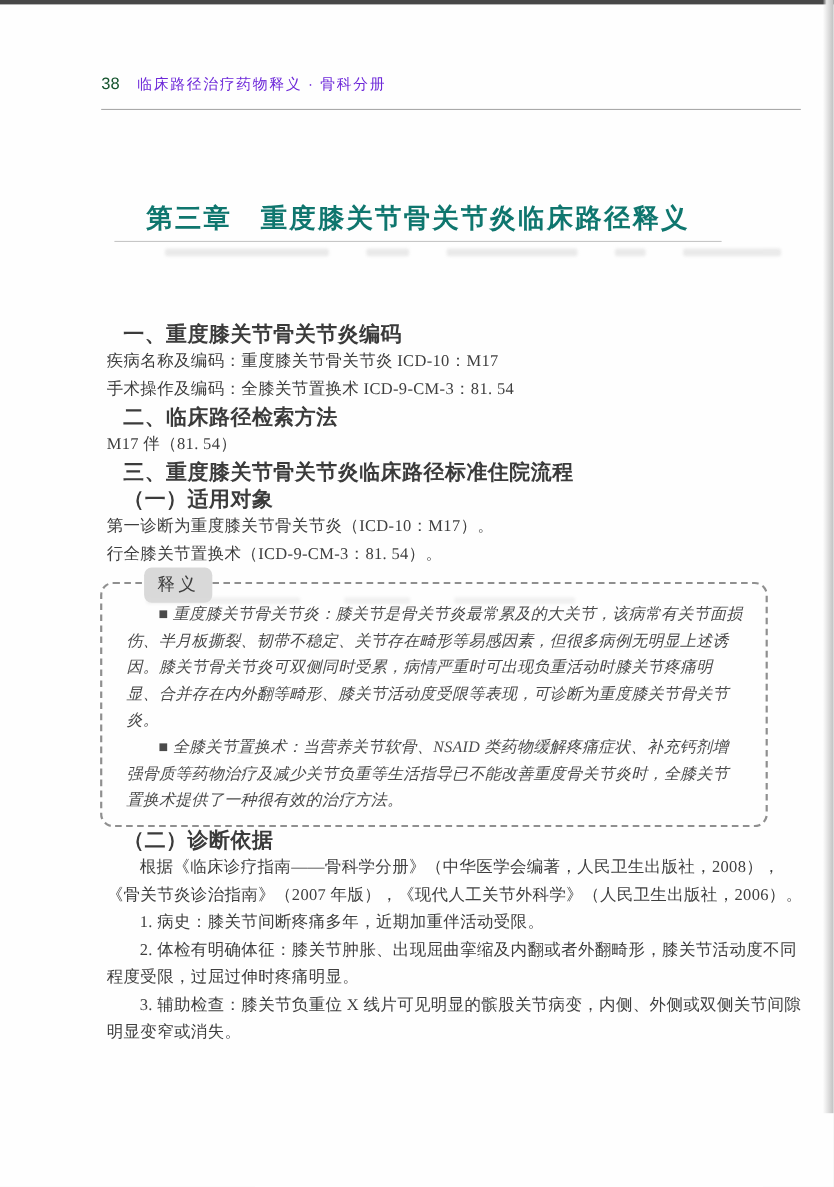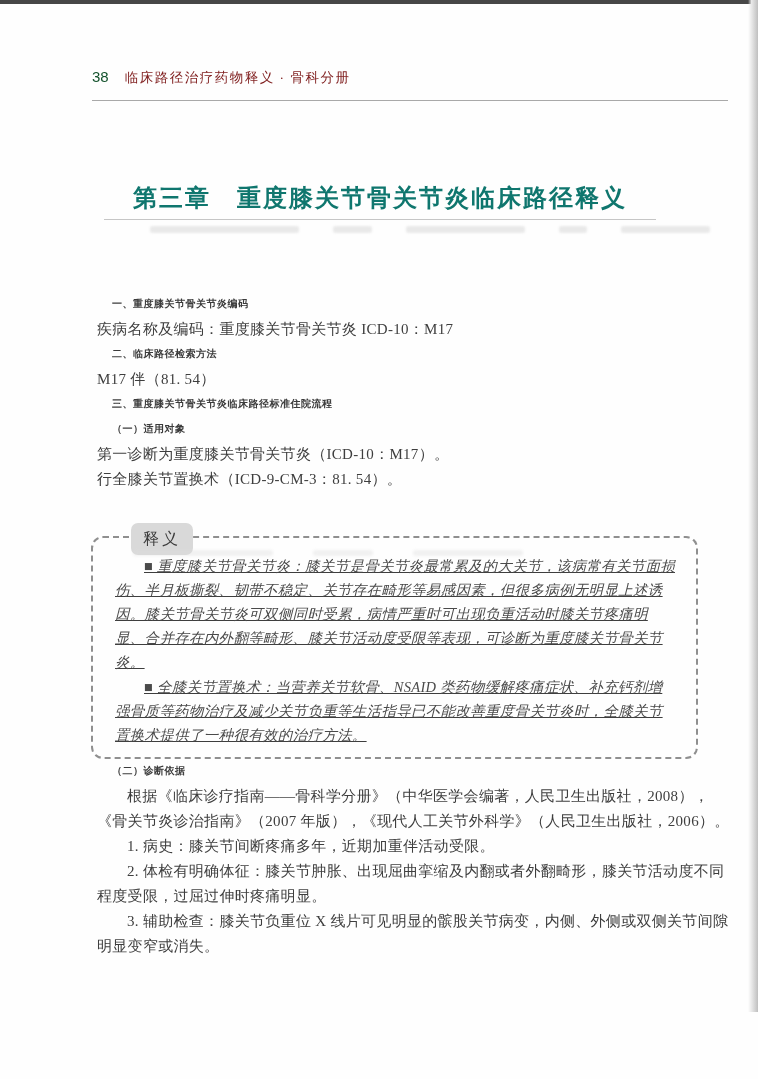--- a/index.html
+++ b/index.html
@@ -14,52 +14,51 @@
     position:absolute; top:0; right:0; width:10px; height:1012px;
     background:linear-gradient(to left,#bfbfbf,#e9e9e9 65%,rgba(255,255,255,0));
   }
   .running-header {
     position:absolute; top:68px; left:92px; width:636px;
     border-bottom:1px solid #a9a9a9; padding-bottom:13px;
     font-family:"Liberation Sans","DejaVu Sans",sans-serif;
     display:flex; align-items:baseline;
   }
   .page-number { color:#14532d; font-size:15px; margin-right:16px; }
-  .running-title { color:#7f1d1d; font-size:13.5px; letter-spacing:1.5px;font-family:Liberation Serif, serif; }
+  .running-title { color:#6d28d9; font-size:13.5px; letter-spacing:1.5px; }
 
   .chapter-title {
     position:absolute; top:182px; left:60px; width:640px;
     text-align:center; font-size:24px; font-weight:bold; color:#0f766e;
     letter-spacing:2px;
   }
   .title-rule { position:absolute; top:219px; left:104px; width:552px; border-top:1px solid #c6c6c6; }
   .ghost-row {
     position:absolute; top:226px; left:150px; width:560px; height:9px;
     display:flex; gap:34px; filter:blur(1.3px); opacity:.55;
   }
   .ghost-row i { display:block; height:7px; background:#d9d9d9; border-radius:2px; }
   .g1{width:150px}.g2{width:40px}.g3{width:120px}.g4{width:28px}.g5{width:90px}
 
   .content {
     position:absolute; top:292px; left:97px; width:640px;
     font-size:15px; line-height:25px; letter-spacing:0.3px;
   }
   .content p { margin:0; }
   .sec-h {
-    font-family:Liberation Mono, monospace;
-    font-weight:bold; font-size:10px; color:#3b3b3b; padding-left:15px;
+    font-family:Liberation Sans, sans-serif;
+    font-weight:bold; font-size:19px; color:#3b3b3b; padding-left:15px;
     letter-spacing:0.5px;
   }
   .indent { text-indent:2em; }
 
   .shiyi-box {
-    position:relative; margin-top:44px; margin-left:-6px; width:561px;
+    position:relative; margin-top:12px; margin-left:-6px; width:561px;
     border:2px dashed #8f8f8f; border-radius:12px;
     padding:16px 20px 10px 22px;
-    text-decoration:underline;
   }
   .shiyi-label {
     position:absolute; top:-15px; left:38px;
     background:#d9d9d9; color:#3c3c3c;
     font-family:"Liberation Sans","DejaVu Sans",sans-serif;
     font-size:16px; letter-spacing:3px;
     padding:3px 12px 4px 12px; border-radius:7px;
   }
   .box-ghost {
     position:absolute; top:12px; left:40px; width:480px; height:8px;
@@ -94,20 +93,21 @@
       <i class="g2"></i>
       <i class="g3"></i>
       <i class="g4"></i>
       <i class="g5"></i>
   </div>
 
   <div class="content">
 
     <p class="sec-h">一、重度膝关节骨关节炎编码</p>
     <p>疾病名称及编码：重度膝关节骨关节炎 ICD-10：M17</p>
+    <p>手术操作及编码：全膝关节置换术 ICD-9-CM-3：81. 54</p>
 
     <p class="sec-h">二、临床路径检索方法</p>
     <p>M17 伴（81. 54）</p>
 
     <p class="sec-h">三、重度膝关节骨关节炎临床路径标准住院流程</p>
     <p class="sec-h">（一）适用对象</p>
     <p>第一诊断为重度膝关节骨关节炎（ICD-10：M17）。</p>
     <p>行全膝关节置换术（ICD-9-CM-3：81. 54）。</p>
 
     <div class="shiyi-box">

